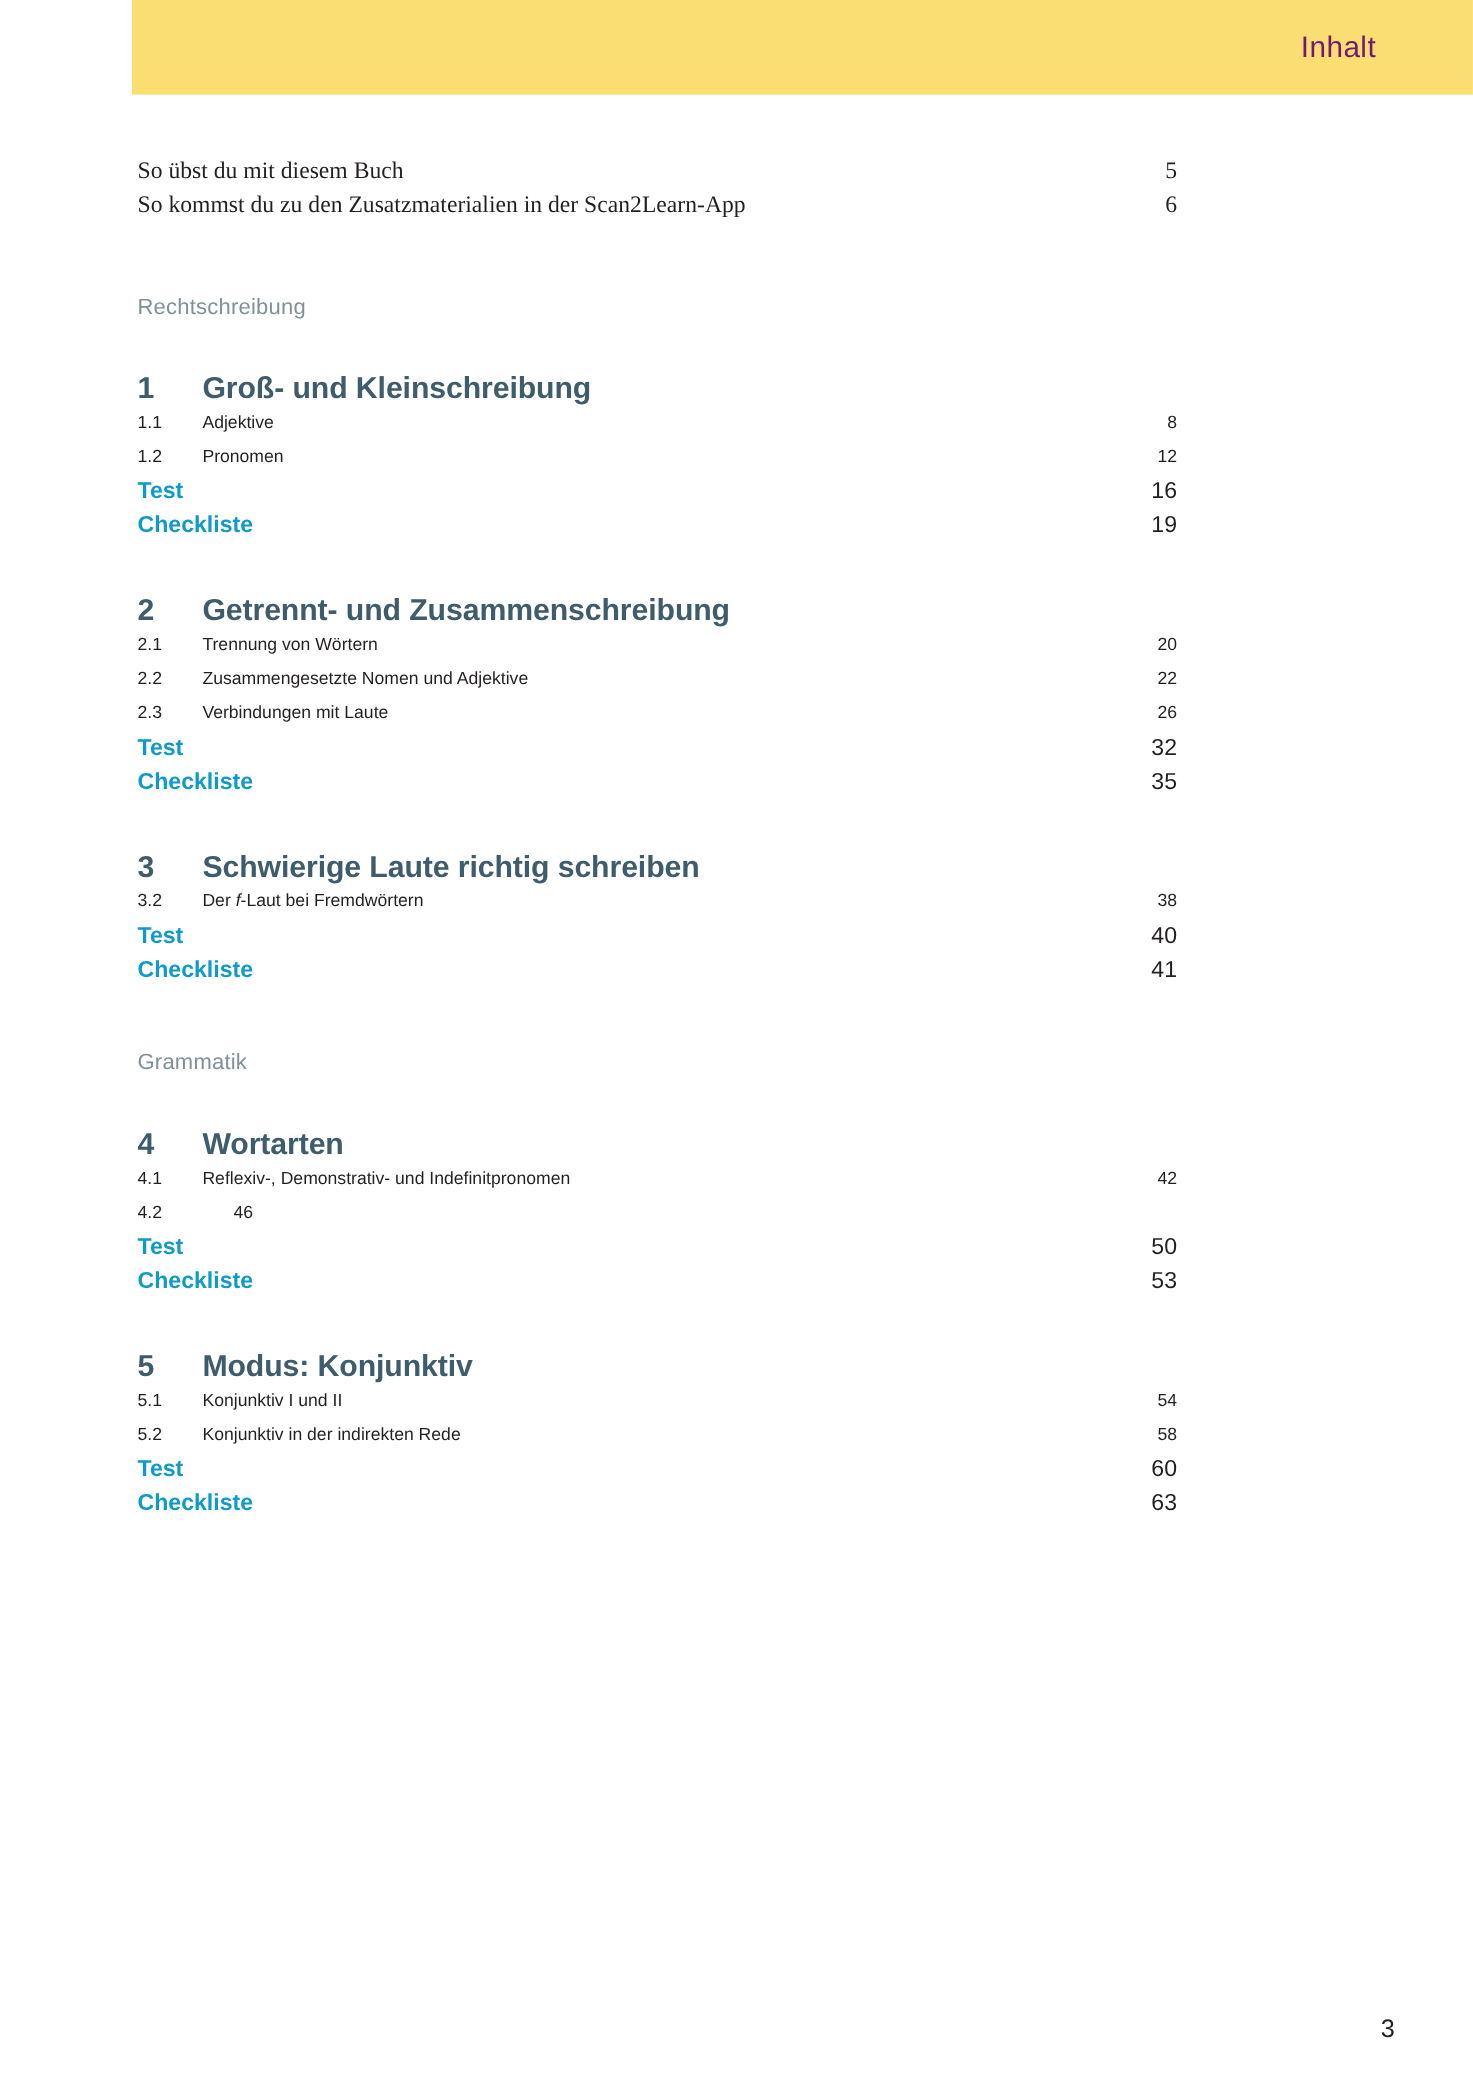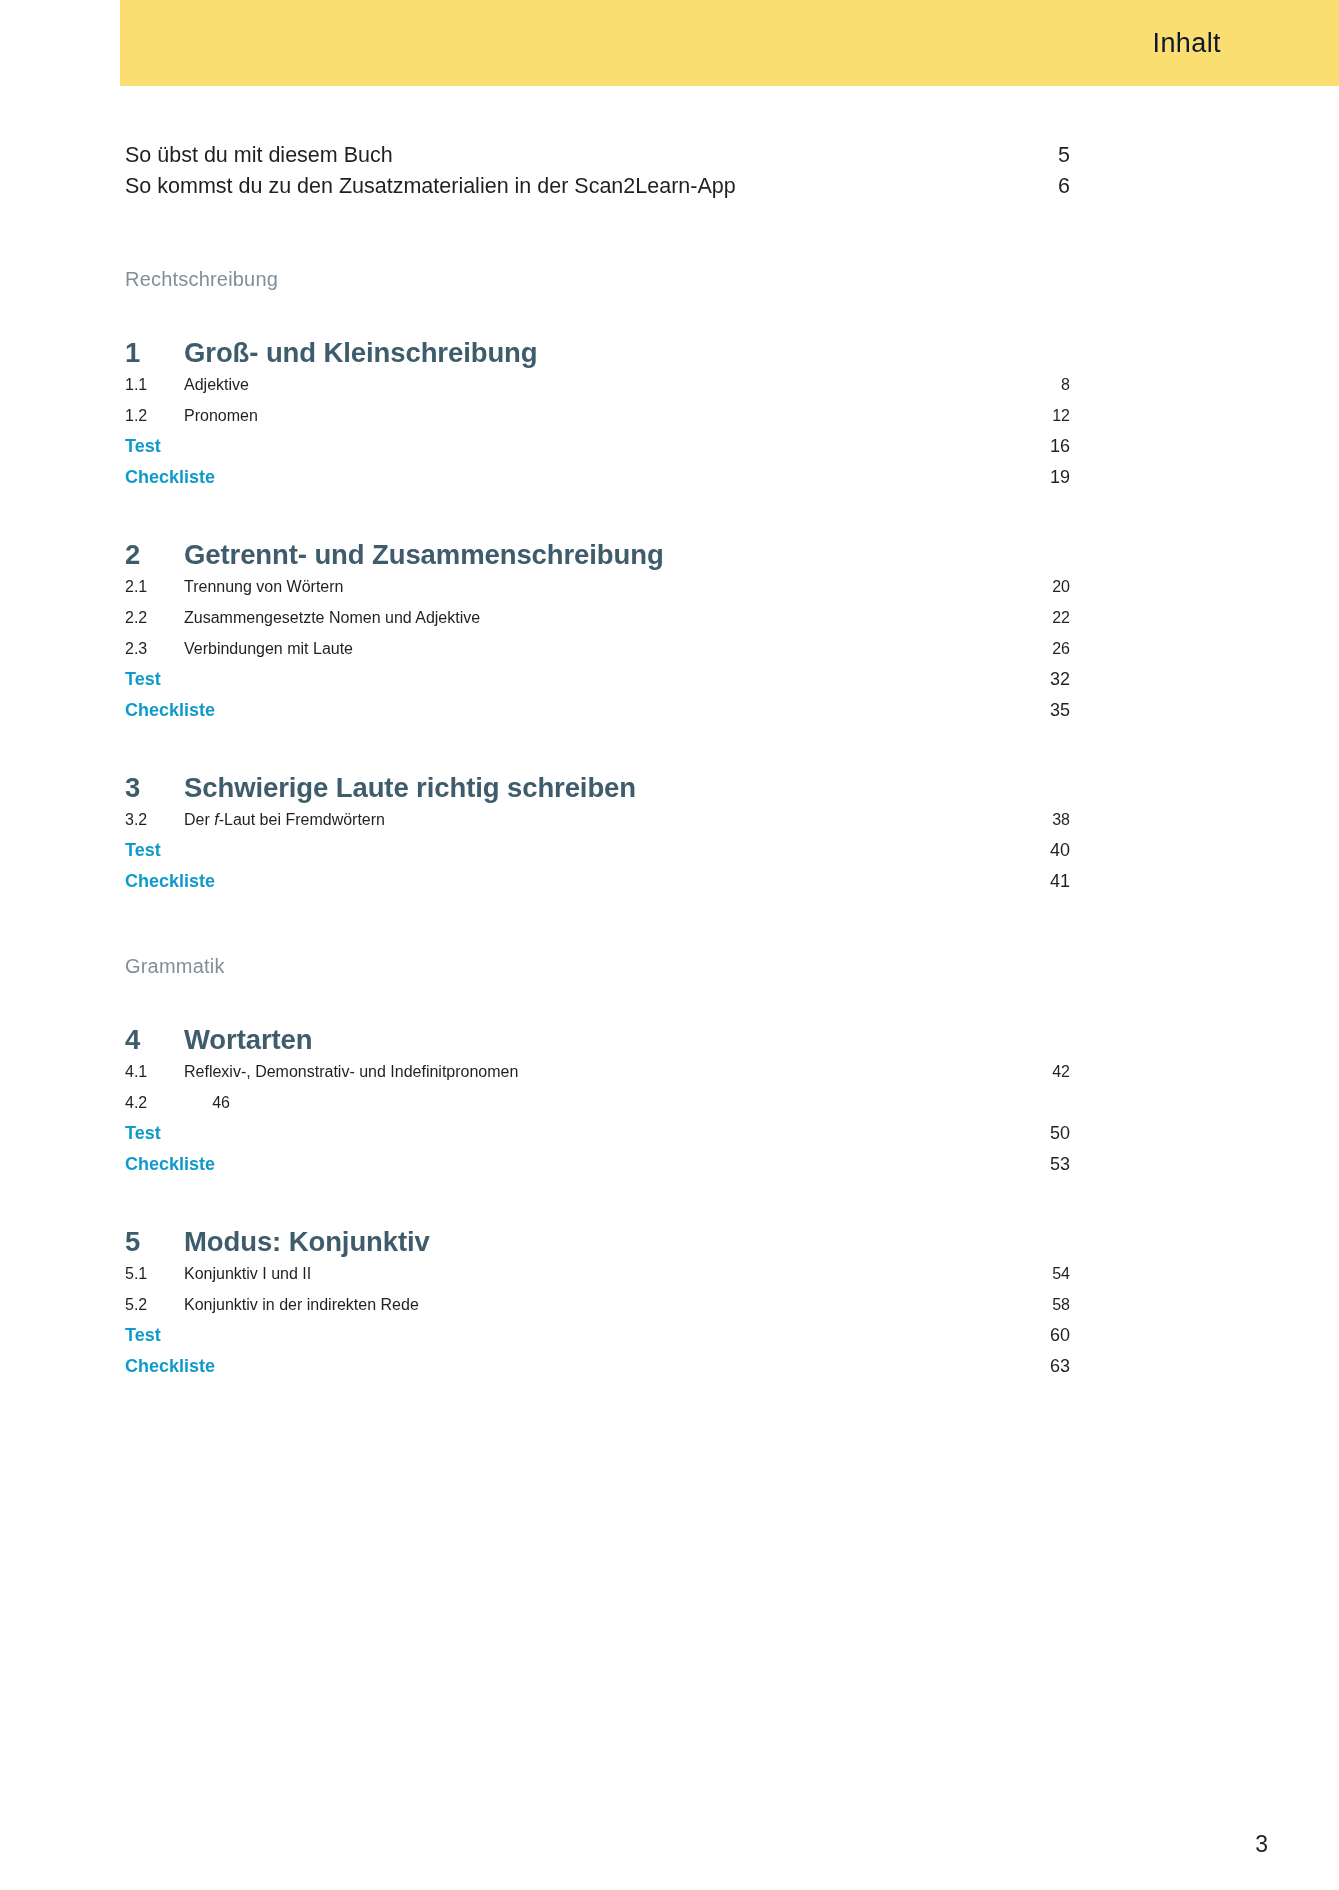--- a/index.html
+++ b/index.html
@@ -21,41 +21,42 @@
     left: 120px;
     top: 0;
     width: 1219px;
     height: 86px;
     background: #fade72;
     display: flex;
     align-items: center;
     justify-content: flex-end;
   }
   .header-title {
-    color: #0f172a;
+    color: #701a75;
     font-size: 27px;
     letter-spacing: 0.4px;
-    padding-right: 118px;
+    padding-right: 88px;
     font-weight: 400;
     margin-left: 43px;
   }
 
   
   .page-body {
     position: absolute;
     left: 125px;
     top: 140px;
     width: 945px;
   }
 
   
   .row {
     display: flex;
     align-items: baseline;
     width: 100%;
+    font-family: Liberation Serif, serif;
   }
   .row .label {
     flex: 1 1 auto;
     white-space: nowrap;
   }
   .row .pageno {
     flex: 0 0 auto;
     text-align: right;
     min-width: 46px;
   }
@@ -124,21 +125,21 @@
     flex: 0 0 auto;
     text-align: right;
     min-width: 46px;
     color: #231f20;
   }
 
   
   .special-row {
     display: flex;
     align-items: baseline;
-    font-size: 18px;
+    font-size: 21px;
     line-height: 31px;
   }
   .special-row .label {
     flex: 1 1 auto;
     color: #0f9ac9;
     font-weight: 700;
   }
   .special-row .pageno {
     flex: 0 0 auto;
     text-align: right;

